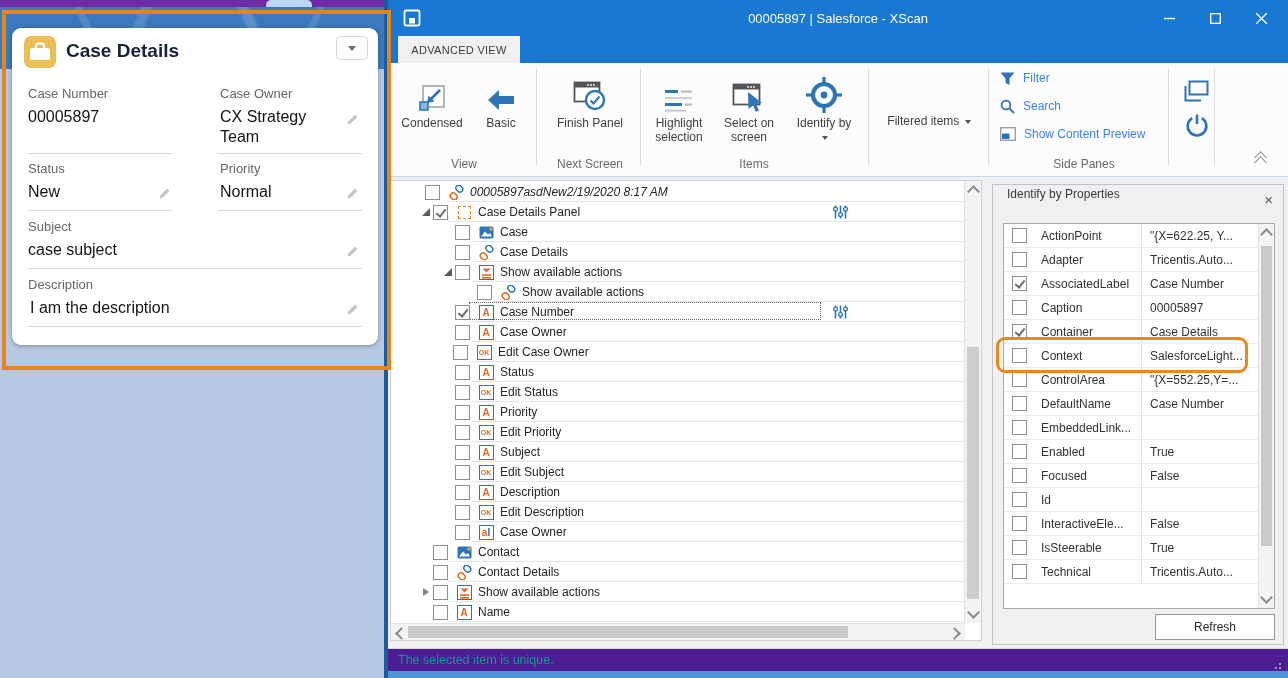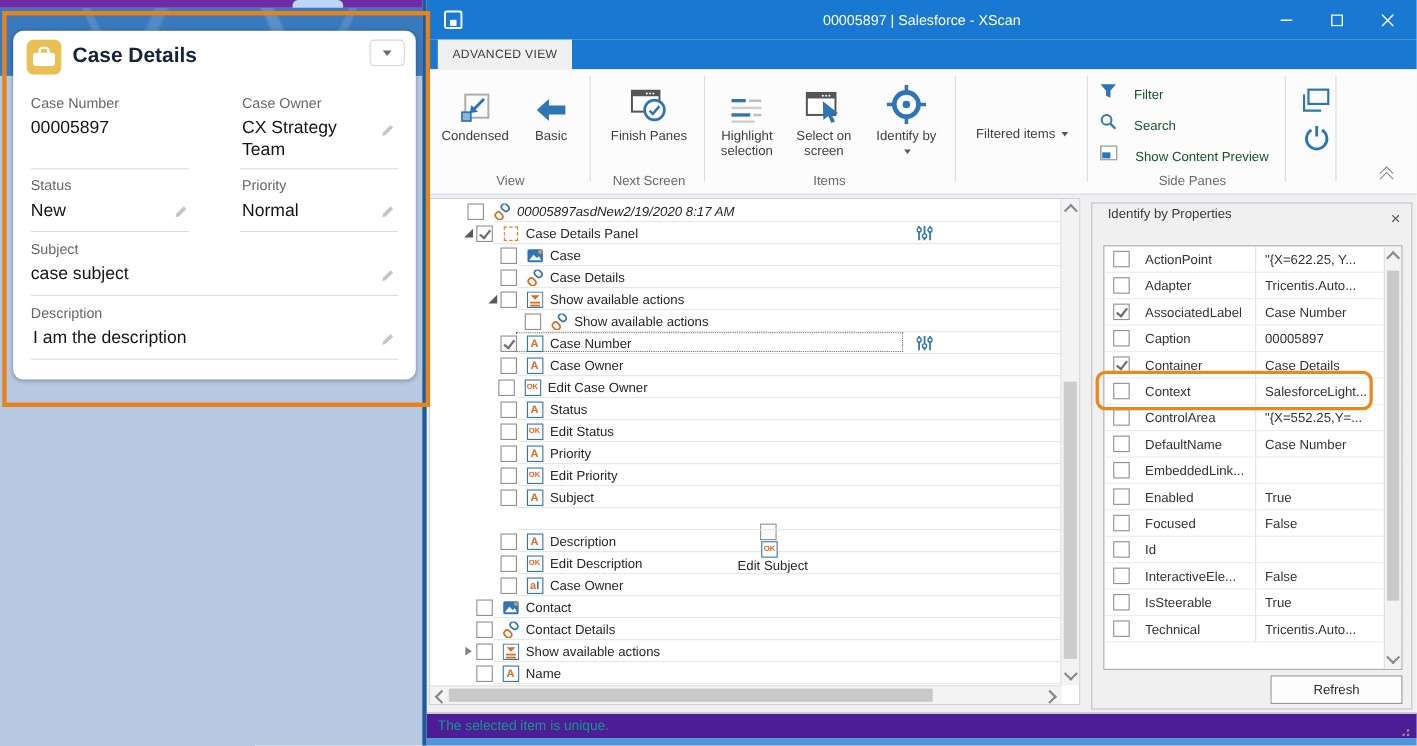--- a/index.html
+++ b/index.html
@@ -41,21 +41,21 @@
     font-size:11px;letter-spacing:.3px;display:flex;align-items:center;justify-content:center;}
   .xs-ribbon{position:absolute;left:0;top:63px;width:900px;height:114px;background:#fcfcfc;border-bottom:1px solid #c5d9ee;box-sizing:border-box;}
   .g-sep{position:absolute;top:6px;height:96px;width:1px;background:#dcdcdc;}
   .rbtn{position:absolute;top:10px;text-align:center;font-size:12px;color:#3f3f3f;line-height:14px;cursor:default;}
   .ricon{height:40px;display:flex;align-items:flex-end;justify-content:center;}
   .rlabel{margin-top:3px;}
   .caret{display:inline-block;width:0;height:0;border-left:3px solid transparent;border-right:3px solid transparent;
     border-top:4px solid #555;vertical-align:middle;margin-left:2px;}
   .glabel{position:absolute;top:94px;font-size:12px;color:#6a6a6a;text-align:center;}
   .sp-rows{position:absolute;left:612px;top:8px;width:170px;}
-  .srow{display:flex;align-items:flex-end;gap:16px;height:22px;margin-bottom:6px;font-size:12px;color:#14532d;}
+  .srow{display:flex;align-items:flex-start;gap:8px;height:22px;margin-bottom:6px;font-size:12px;color:#3b82f6;}
   .chev{display:inline-block;width:7px;height:7px;border-right:2px solid #8a8a8a;border-bottom:2px solid #8a8a8a;}
   .chev.up{transform:rotate(-135deg);} .chev.down{transform:rotate(45deg);}
   .chev.left{transform:rotate(135deg);} .chev.right{transform:rotate(-45deg);}
   .dblchev{position:absolute;left:866px;top:90px;width:16px;height:14px;}
   .dblchev i{position:absolute;left:2px;width:8px;height:8px;border-right:1.6px solid #8a8a8a;border-bottom:1.6px solid #8a8a8a;transform:rotate(-135deg);}
   
   .xs-tree{position:absolute;left:2px;top:180px;width:592px;height:461px;background:#fff;
     border:1px solid #d2d2d2;box-sizing:border-box;}
   .trows{position:absolute;left:0;top:1px;width:573px;height:440px;overflow:hidden;}
   .trow{position:relative;height:20px;display:flex;align-items:center;font-size:12px;color:#262626;}
@@ -232,21 +232,21 @@
           <svg width="36" height="34" viewBox="0 0 36 34">
             <rect x="2.5" y="3.5" width="25" height="19" fill="#fff" stroke="#555" stroke-width="1.8"></rect>
             <rect x="2.5" y="3.5" width="25" height="5" fill="#555"></rect>
             <circle cx="16" cy="6" r="0.9" fill="#fff"></circle>
             <circle cx="19" cy="6" r="0.9" fill="#fff"></circle>
             <circle cx="22" cy="6" r="0.9" fill="#fff"></circle>
             <circle cx="23" cy="21" r="9" fill="#fff" stroke="#2e75b6" stroke-width="2.4"></circle>
             <path d="M18.5 21.5 L21.5 24.5 L27.5 17.5" fill="none" stroke="#2e75b6" stroke-width="2.2"></path>
           </svg>
         </div>
-      <div class="rlabel">Finish Panes</div>
+      <div class="rlabel">Finish Panel</div>
     </div>
     <div class="g-sep" style="left:252px"></div>
     <div class="rbtn" style="left:258px;width:66px">
       <div class="ricon">
           <svg width="30" height="26" viewBox="0 0 30 26">
             <rect x="1" y="3" width="13" height="3" fill="#2e75b6"></rect>
             <rect x="17" y="3.5" width="11" height="2.2" fill="#bdbdbd"></rect>
             <rect x="1" y="10" width="27" height="2.2" fill="#cfcfcf"></rect>
             <rect x="1" y="16" width="17" height="3" fill="#2e75b6"></rect>
             <rect x="21" y="16.5" width="7" height="2.2" fill="#bdbdbd"></rect>
@@ -478,21 +478,21 @@
           <span class="tlabel">Edit Priority</span>
         </div>
         <div class="trow" style="padding-left: 50px; --line: 80px;">
           <span class="exp none"></span>
           <span class="cb"></span>
           <span class="ticon">
             <span class="ic-box ic-A">A</span>
           </span>
           <span class="tlabel">Subject</span>
         </div>
-        <div class="trow" style="padding-left: 50px; flex-direction: column; --line: 80px;">
+        <div class="trow" style="padding-left: 50px; --line: 80px;">
           <span class="exp none"></span>
           <span class="cb"></span>
           <span class="ticon">
             <span class="ic-box ic-ok">OK</span>
           </span>
           <span class="tlabel">Edit Subject</span>
         </div>
         <div class="trow" style="padding-left: 50px; --line: 80px;">
           <span class="exp none"></span>
           <span class="cb"></span>

